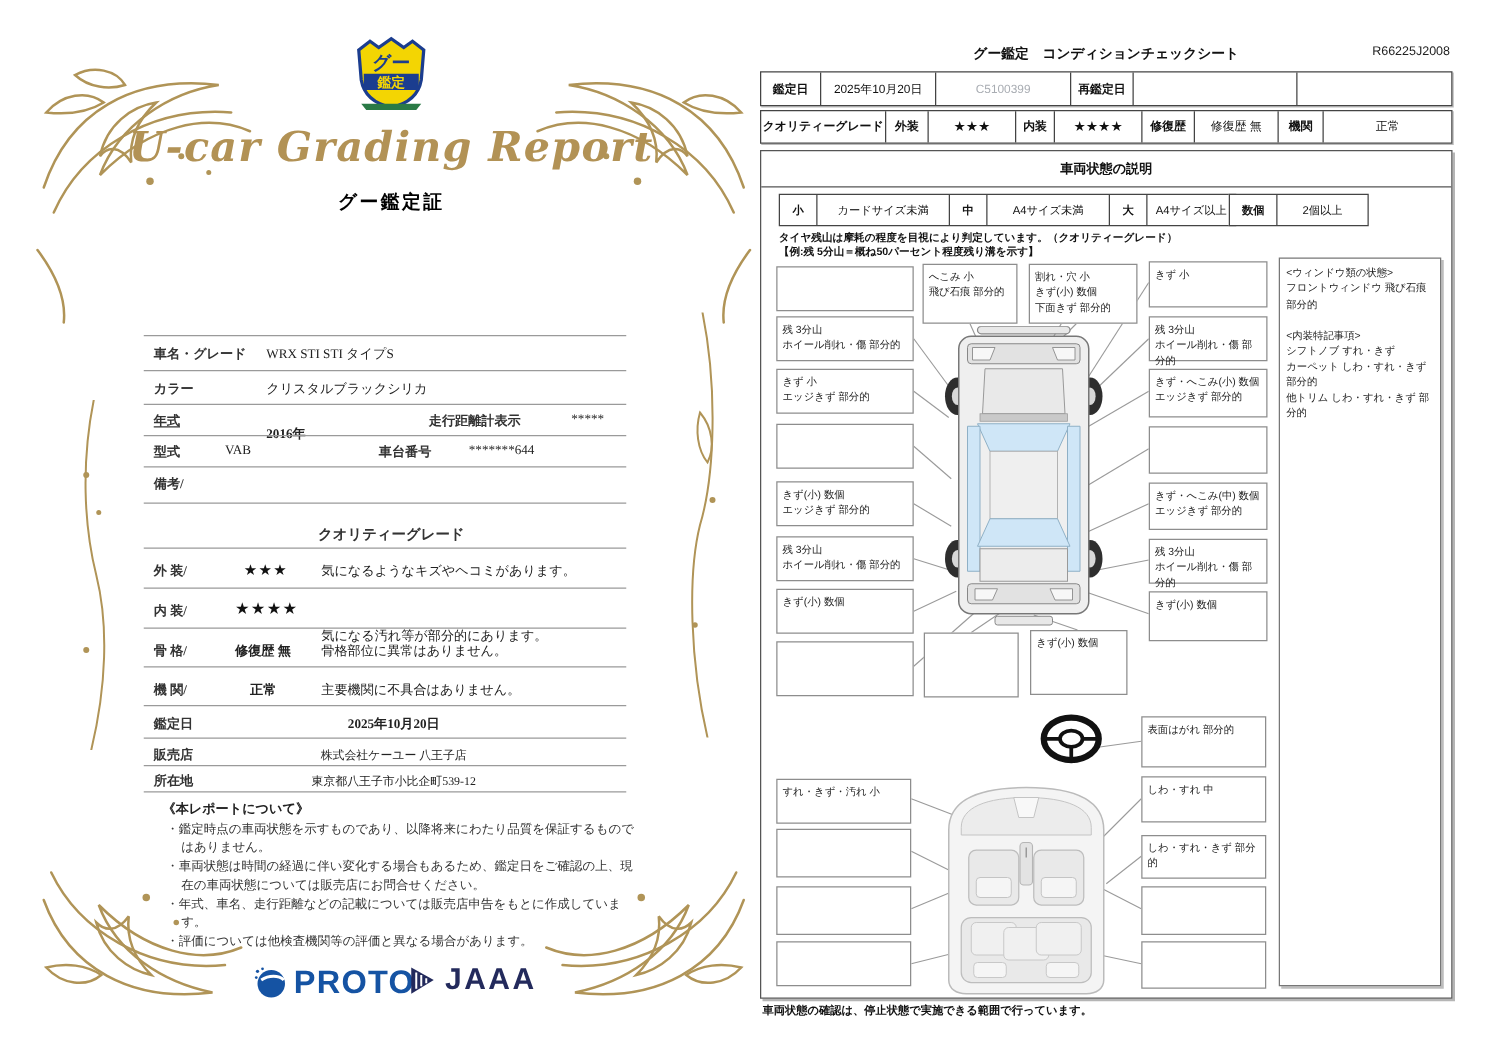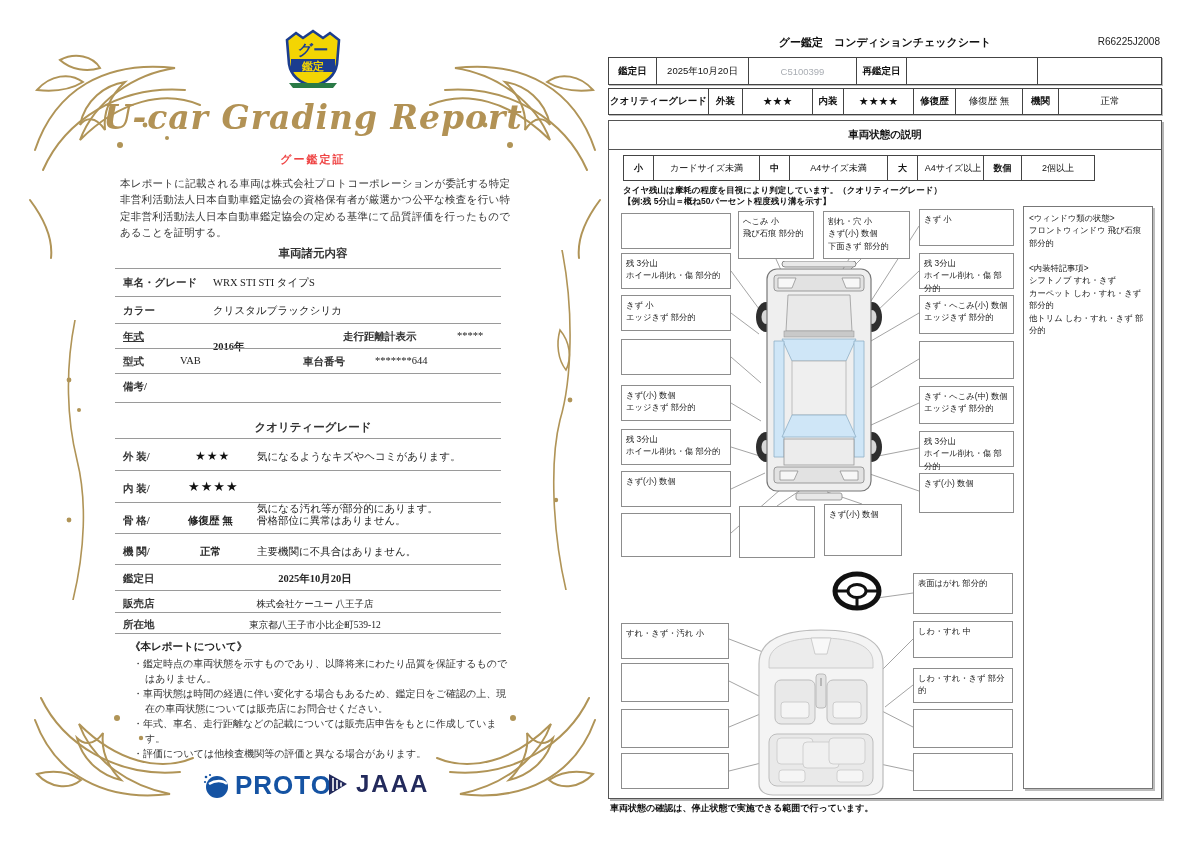--- a/index.html
+++ b/index.html
@@ -6,21 +6,21 @@
   body { width:1200px; height:848px; position:relative; overflow:hidden;
          font-family:"Liberation Sans", sans-serif; color:#222; }
   .abs { position:absolute; }
 
   
   #cert { left:35px; top:20px; width:556px; height:808px; position:absolute;
           font-family:"Liberation Serif", serif; }
   .cert-center { text-align:center; }
   #cert-title { font-family:"DejaVu Serif", serif; font-style:italic; font-weight:bold;
                 font-size:33px; color:#b29255; letter-spacing:1px; }
-  #cert-sub { font-size:11px; font-weight:bold; letter-spacing:2px; color:#ef4444; }
+  #cert-sub { font-size:15px; font-weight:bold; letter-spacing:2px; color:#000000; }
   #cert-intro { font-size:10.5px; line-height:1.55; color:#333; text-align:justify; }
   .sec-title { font-size:11.5px; font-weight:bold; color:#333; text-align:center; }
   .cline { position:absolute; left:80px; width:386px; border-top:1px solid #9a9a9a; }
   .lbl { font-size:10.5px; font-weight:bold; color:#333; position:absolute; }
   .val { font-size:10.5px; color:#222; position:absolute; }
   .stars { font-size:12px; letter-spacing:1px; color:#111; }
   .about-line { font-size:10px; line-height:1.5; color:#333; padding-left:12px; text-indent:-12px; }
   .gold { stroke:#b09457; fill:none; stroke-linecap:round; }
 
   
@@ -121,23 +121,21 @@
       <path d="M6,12 L15,5 L22,10 L32,3 L42,10 L49,5 L58,12 L56,36 C54,48 45,55 32,58 C19,55 10,48 8,36 Z" fill="#f3d503" stroke="#1b3d8f" stroke-width="2.6"></path>
       <text x="32" y="27" text-anchor="middle" font-size="15" font-weight="bold" fill="#1b3d8f" font-family="Liberation Sans, sans-serif">グー</text>
       <rect x="10" y="31" width="44" height="13" fill="#1b3d8f"></rect>
       <text x="32" y="41.5" text-anchor="middle" font-size="11" font-weight="bold" fill="#f3d503" font-family="Liberation Sans, sans-serif">鑑定</text>
       <path d="M8,55 L56,55 L52,60 L12,60 Z" fill="#2a7a46"></path>
     </svg>
   </div>
 
   <div class="cert-center abs" id="cert-title" style="left:0;top:78px;width:556px;">U-car Grading Report</div>
   <div class="cert-center abs" id="cert-sub" style="left:0;top:132px;width:556px;">グー鑑定証</div>
-  <div class="abs" id="cert-intro" style="left:85px;top:156px;width:390px;">本レポートに記載される車両は株式会社プロトコーポレーションが委託する特定非営利活動法人日本自動車鑑定協会の資格保有者が厳選かつ公平な検査を行い特定非営利活動法人日本自動車鑑定協会の定める基準にて品質評価を行ったものであることを証明する。</div>
-
-  <div class="abs sec-title" style="left:0;top:226px;width:556px;">車両諸元内容</div>
+
   <div class="cline" style="top:248px;"></div>
   <div class="lbl" style="left:88px;top:256px;">車名・グレード</div>
   <div class="val" style="left:178px;top:256px;">WRX STI STI タイプS</div>
   <div class="cline" style="top:276px;"></div>
   <div class="lbl" style="left:88px;top:284px;">カラー</div>
   <div class="val" style="left:178px;top:284px;">クリスタルブラックシリカ</div>
   <div class="cline" style="top:303px;"></div>
   <div class="lbl" style="left:88px;top:310px;text-decoration:underline;">年式</div>
   <div class="val" style="left:178px;top:320px;font-weight:bold;">2016年</div>
   <div class="lbl" style="left:308px;top:310px;">走行距離計表示</div>

